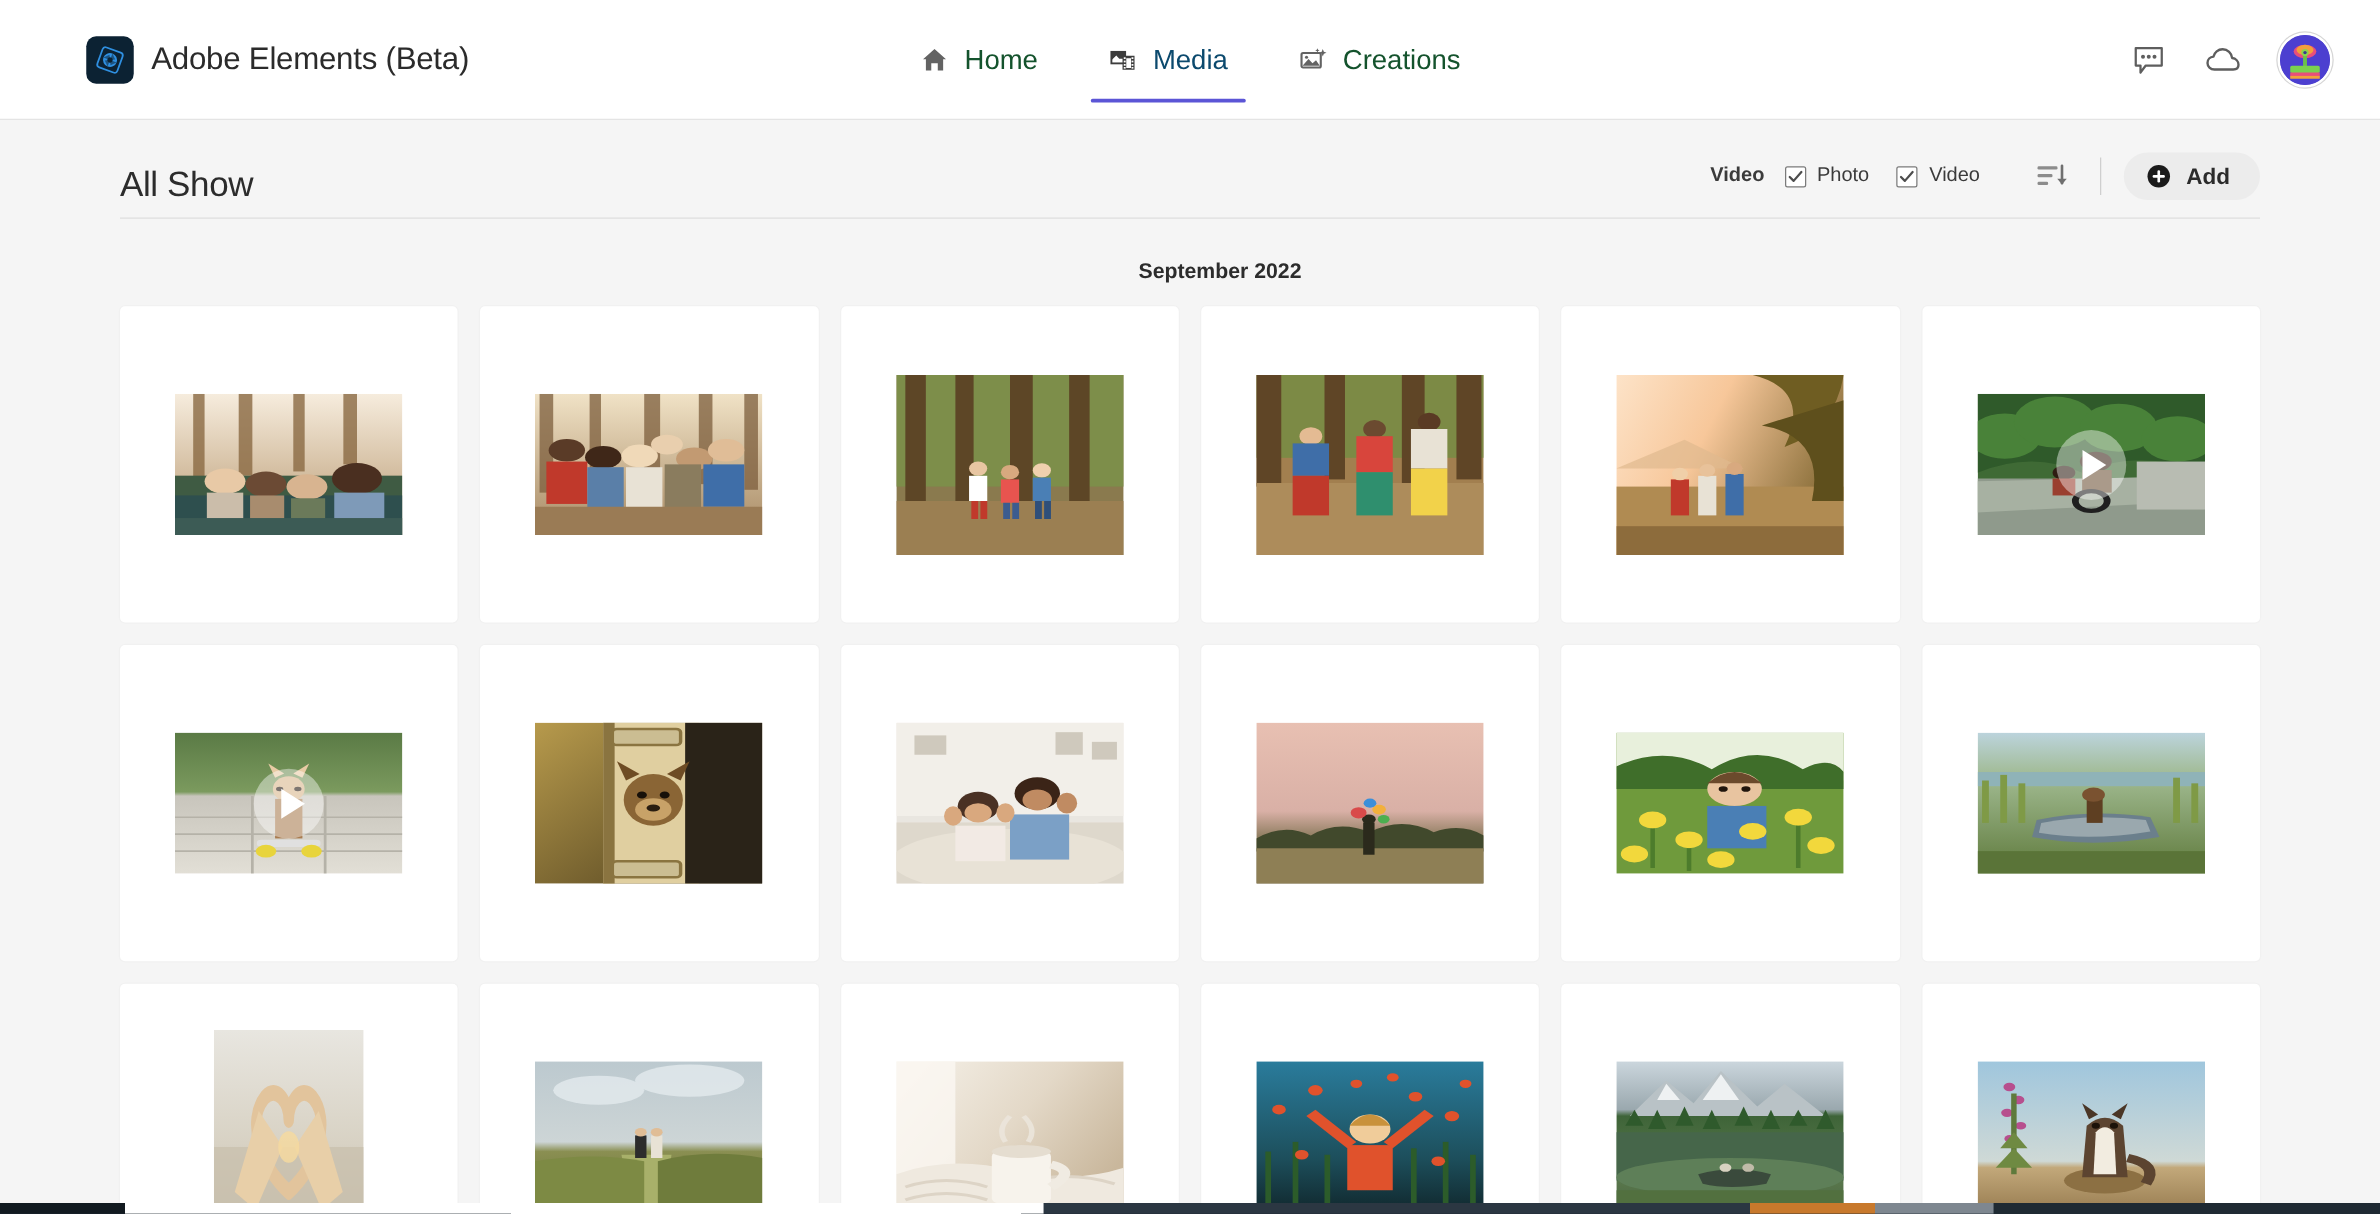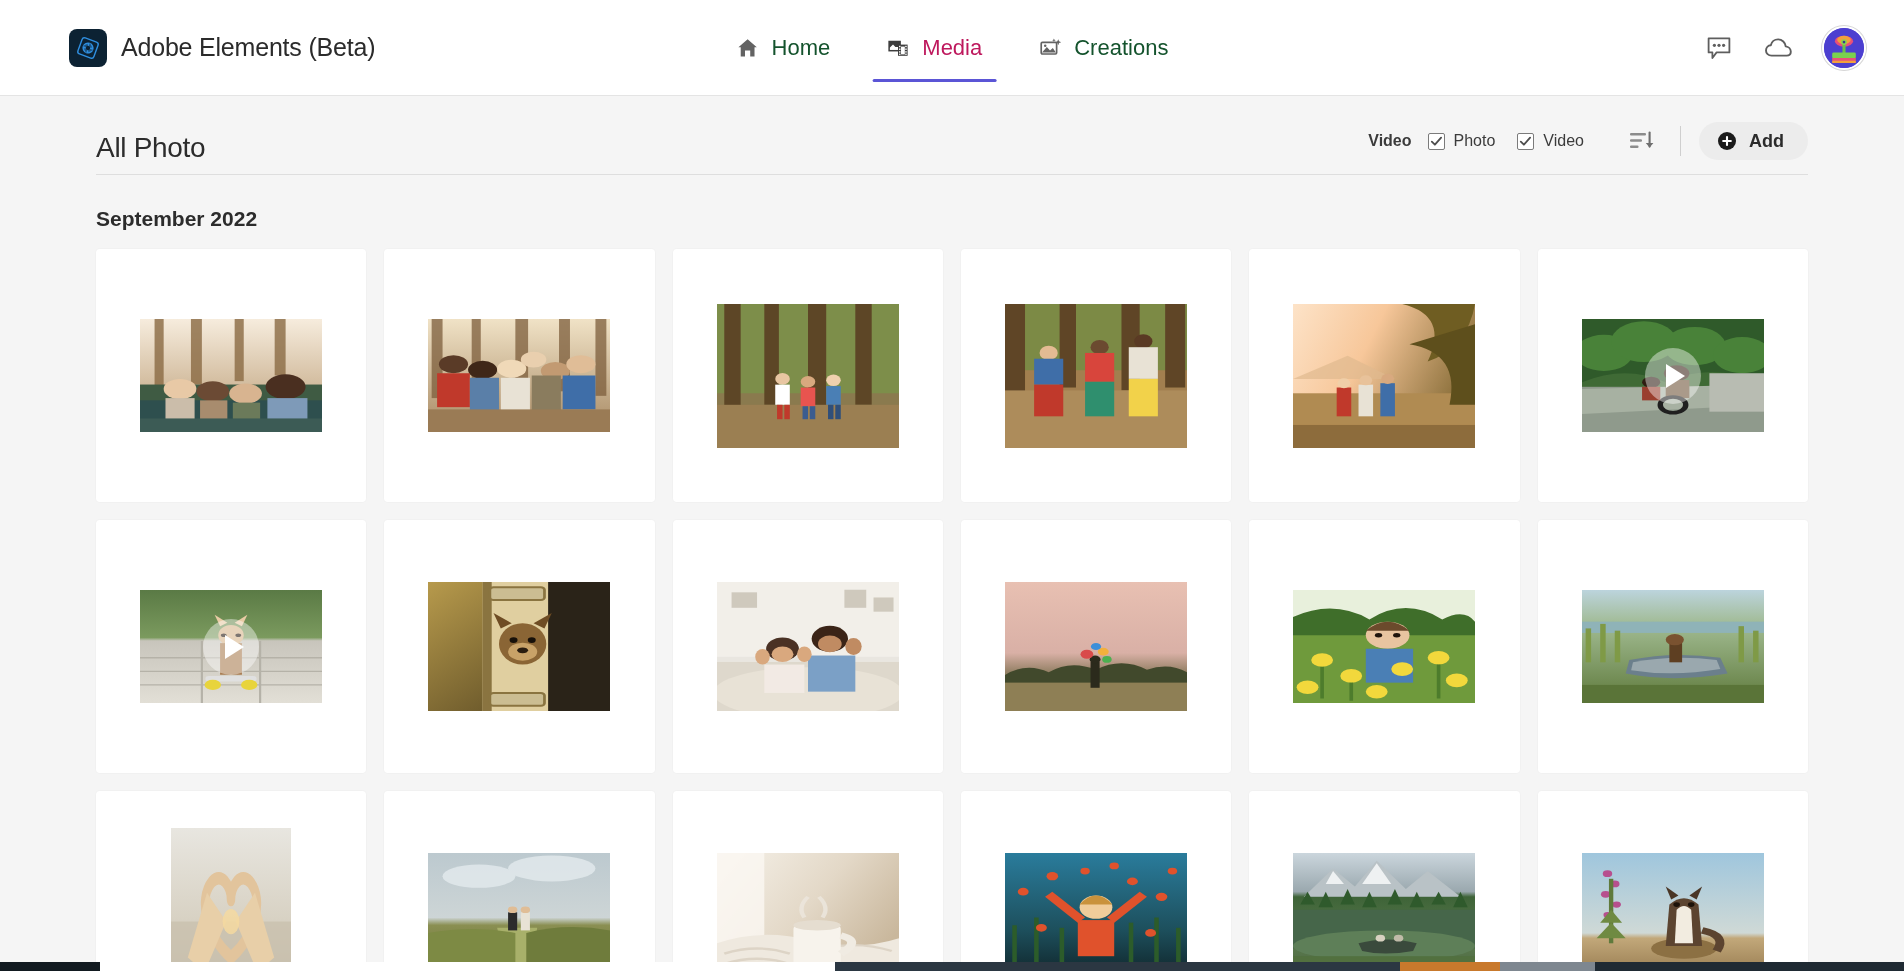--- a/index.html
+++ b/index.html
@@ -62,21 +62,21 @@
     gap: 12px;
     padding: 0 28px;
     cursor: pointer;
     user-select: none;
   }
   .nav-item .nav-label {
     font-size: 22px;
     color: #14532d;
     white-space: nowrap;
   }
-  .nav-item.active .nav-label { color: #be185d; }
+  .nav-item.active .nav-label { color: #0c4a6e; }
   .nav-item.active::after {
     content: "";
     position: absolute;
     left: 14px; right: 14px;
     bottom: 14px;
     height: 3px;
     background: #5b55d6;
     border-radius: 2px;
   }
   .nav-icon { width: 24px; height: 24px; display:block; flex:0 0 auto; }
@@ -182,25 +182,26 @@
     cursor: pointer;
     font-family: inherit;
   }
   .add-btn .add-label {
     font-size: 18px;
     font-weight: bold;
     color: #2b2b2b;
   }
 
   .date-head {
-    font-size: 21px;
+    font-size: 17px;
     font-weight: bold;
     color: #2c2c2c;
     margin-top: 32px;
     margin-bottom: 18px;
+    text-align: center;
   }
 
   
   .media-grid {
     display: grid;
     grid-template-columns: repeat(6, 1fr);
     gap: 18px;
     padding-right: 48px;
   }
   .media-card {
@@ -362,21 +363,21 @@
       </svg>
     </div>
   </div>
 
 </div>
 
 <div class="content">
   <div class="content-inner">
 
     <div class="section-head">
-      <div class="page-title">All Photo</div>
+      <div class="page-title">All Show</div>
 
       <div class="toolbar">
         <span class="show-label">Video</span>
 
         <label class="chk-group">
           <span class="chk-box checked">
             <svg width="13" height="13" viewBox="0 0 13 13" aria-hidden="true">
               <path d="M1.8 6.6 L4.9 9.7 L11.1 2.6" fill="none" stroke="#4d4d4d" stroke-width="1.8" stroke-linecap="round" stroke-linejoin="round"></path>
             </svg>
           </span>

